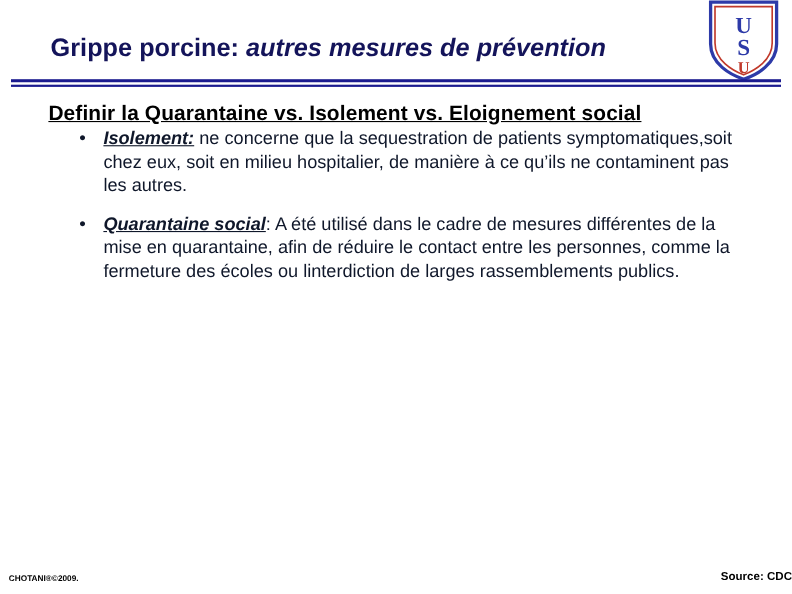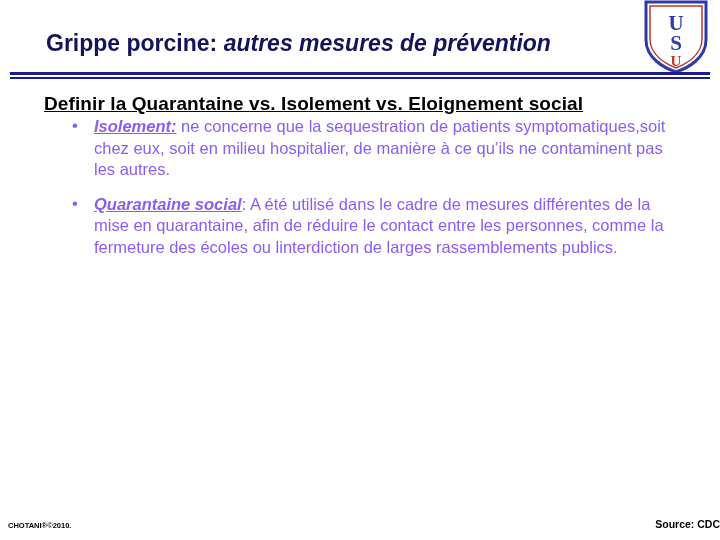--- a/index.html
+++ b/index.html
@@ -87,21 +87,21 @@
     line-height: 24px;
   }
   ul.bullets {
     list-style: none;
     margin: 0;
     padding: 0 0 0 28px;
   }
   ul.bullets > li {
     position: relative;
     font-size: 16.5px;
-    color: #8b5cf6;
+    color: #0f172a;
     line-height: 21.5px;
     margin-bottom: 13px;
     padding-left: 22px;
   }
   ul.bullets > li::before {
     content: "\2022";
     position: absolute;
     left: 0;
     top: -1px;
     font-size: 17px;
@@ -163,16 +163,16 @@
     <ul class="bullets">
       <li>
         <span class="lead">Isolement:</span><span> ne concerne que la sequestration de patients symptomatiques,soit chez eux, soit en milieu hospitalier, de manière à ce qu’ils ne contaminent pas les autres.</span>
       </li>
       <li>
         <span class="lead">Quarantaine social</span><span>: A été utilisé dans le cadre de mesures différentes de la mise en quarantaine, afin de réduire le contact entre les personnes, comme la fermeture des écoles ou linterdiction de larges rassemblements publics.</span>
       </li>
     </ul>
   </div>
 
-  <div class="footer-left">CHOTANI®©2010.</div>
+  <div class="footer-left">CHOTANI®©2009.</div>
   <div class="footer-right">Source: CDC</div>
 
 </div>
 
 </body></html>

